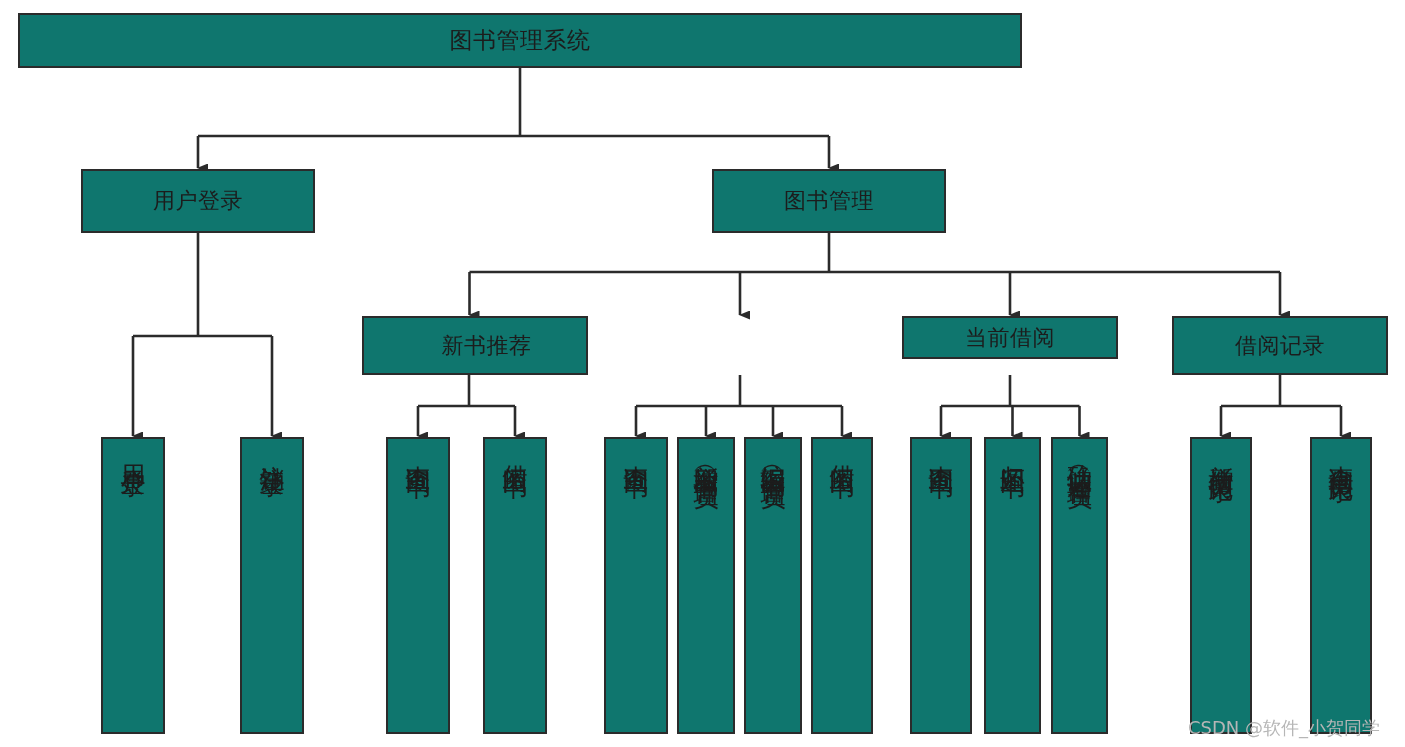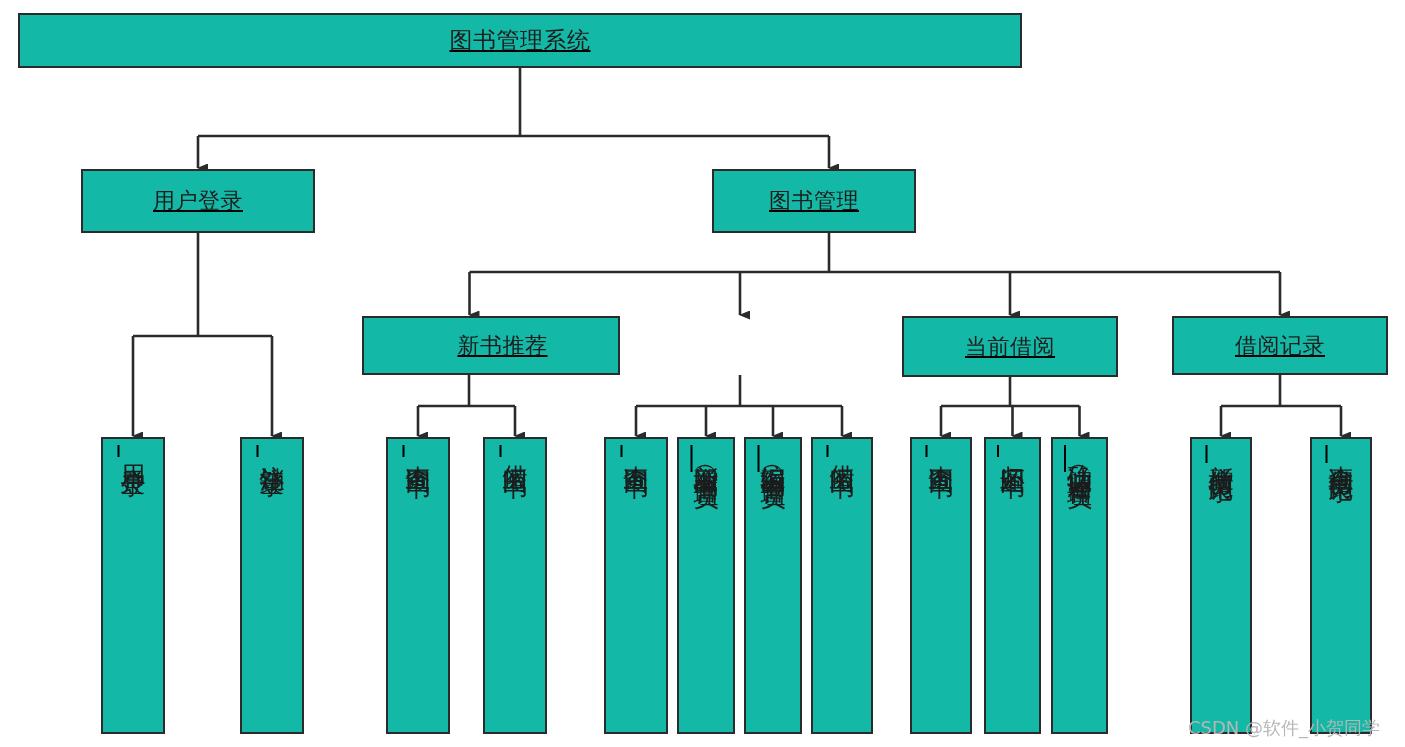--- a/index.html
+++ b/index.html
@@ -18,26 +18,25 @@
   #edge-layer {
     position: absolute;
     left: 0;
     top: 0;
     width: 1405px;
     height: 747px;
   }
   .node {
     position: absolute;
     box-sizing: border-box;
-    background: #14b8a6;
+    background: #0f766e;
     border: 2px solid #2b2b2b;
     display: flex;
     align-items: center;
     justify-content: center;
-    text-decoration: underline;
   }
   .node .label {
     color: #1c1c1c;
     line-height: 1.08;
     text-align: center;
     white-space: pre-wrap;
     letter-spacing: 0.5px;
   }
   .node.h .label {
     font-size: 22px;
@@ -116,28 +115,28 @@
       </g>
   </svg>
 
   <div class="node root h" style="left: 18px; top: 13px; width: 1004px; height: 55px;">
     <span class="label">图书管理系统</span>
   </div>
 
   <div class="node h" style="left: 81px; top: 169px; width: 234px; height: 64px;">
     <span class="label">用户登录</span>
   </div>
-  <div class="node h" style="left: 712px; top: 169px; width: 204px; height: 64px;">
+  <div class="node h" style="left: 712px; top: 169px; width: 234px; height: 64px;">
     <span class="label">图书管理</span>
   </div>
 
-  <div class="node h" style="left: 362px; top: 316px; width: 258px; height: 59px; padding-left: 23px;">
+  <div class="node h" style="left: 362px; top: 316px; width: 226px; height: 59px; padding-left: 23px;">
     <span class="label">新书推荐</span>
   </div>
-  <div class="node h" style="left: 902px; top: 316px; width: 216px; height: 61px;">
+  <div class="node h" style="left: 902px; top: 316px; width: 216px; height: 43px;">
     <span class="label">当前借阅</span>
   </div>
   <div class="node h" style="left: 1172px; top: 316px; width: 216px; height: 59px;">
     <span class="label">借阅记录</span>
   </div>
 
   <div class="node v" style="left: 101px; top: 437px; width: 64px; height: 297px;">
     <span class="label">用户登录</span>
   </div>
   <div class="node v" style="left: 240px; top: 437px; width: 64px; height: 297px;">

